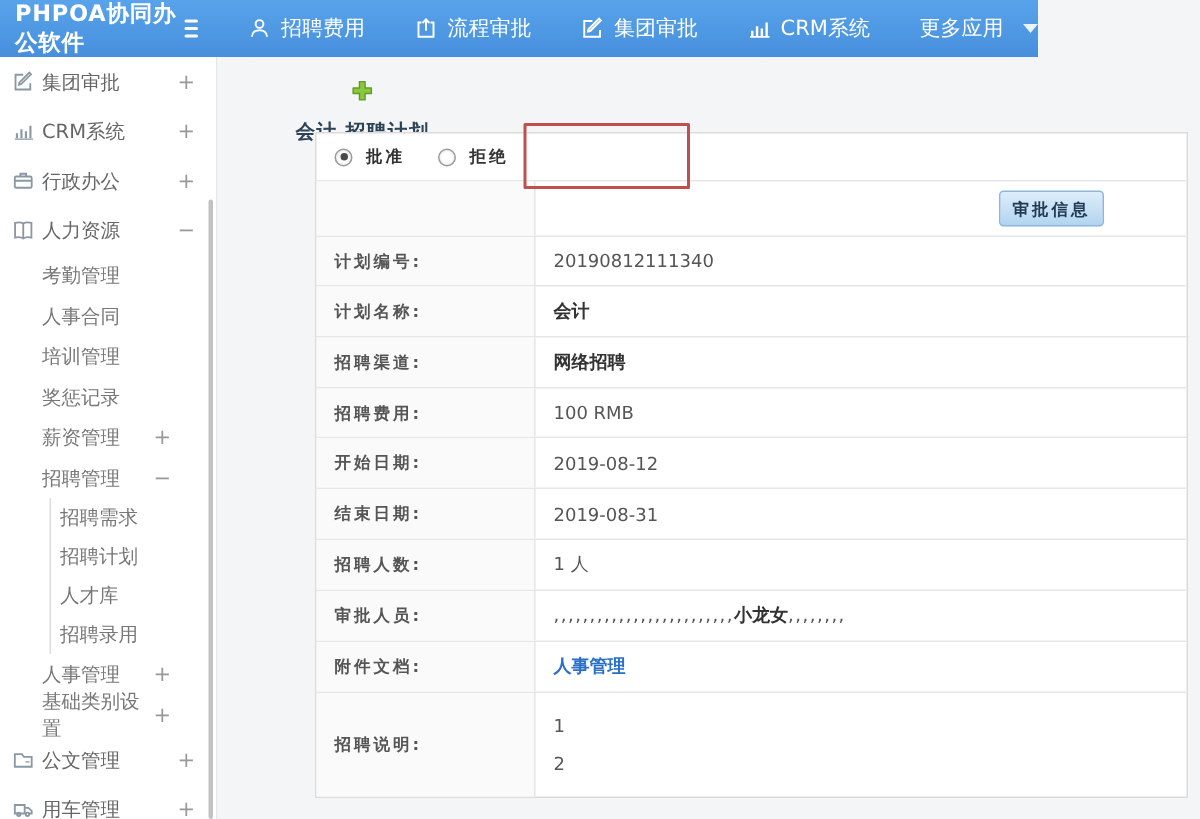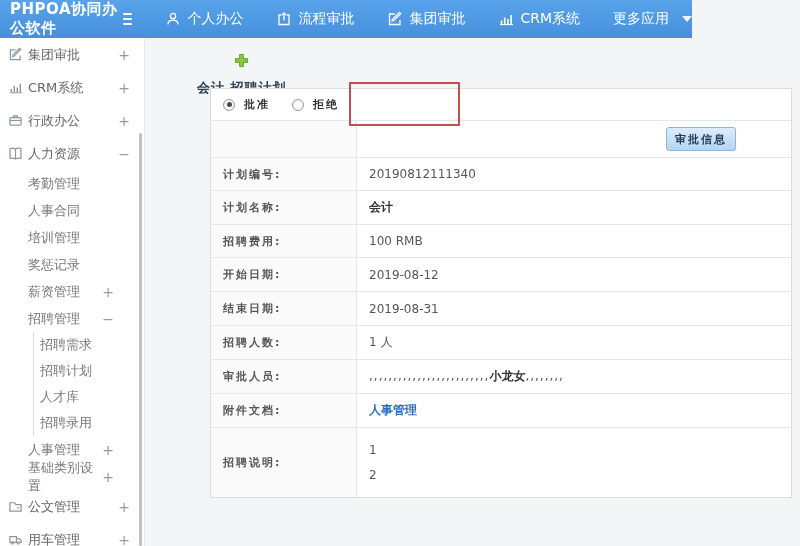--- a/index.html
+++ b/index.html
@@ -81,21 +81,21 @@
         <i></i>
       </div>
 
     <div class="nav-item">
       <span>
         <svg width="16" height="16" viewBox="0 0 16 16" fill="none" stroke="#fff" stroke-width="1.3">
           <circle cx="8" cy="5" r="2.6"></circle>
             <path d="M3 13.5c0-2.9 2.2-4.4 5-4.4s5 1.5 5 4.4"></path>
         </svg>
       </span>
-      <span>个人办公</span>
+      <span>招聘费用</span>
     </div>
 
     <div class="nav-item">
       <span>
         <svg width="16" height="16" viewBox="0 0 16 16" fill="none" stroke="#fff" stroke-width="1.3">
           <path d="M5 4H3v9.5h10V4h-2"></path>
             <path d="M8 9.5V2"></path>
             <path d="M5.7 4.3L8 2l2.3 2.3"></path>
         </svg>
       </span>
@@ -293,20 +293,28 @@
 
       <div class="trow rh34">
         <div class="tlabel">
             <span>计划名称:</span>
           </div>
         <div class="tvalue">
             <span class="strong">会计</span>
           </div>
       </div>
 
+      <div class="trow rh34">
+        <div class="tlabel">
+            <span>招聘渠道:</span>
+          </div>
+        <div class="tvalue">
+            <span class="strong">网络招聘</span>
+          </div>
+      </div>
 
       <div class="trow rh33">
         <div class="tlabel">
             <span>招聘费用:</span>
           </div>
         <div class="tvalue">
             <span>100 RMB</span>
           </div>
       </div>
 

